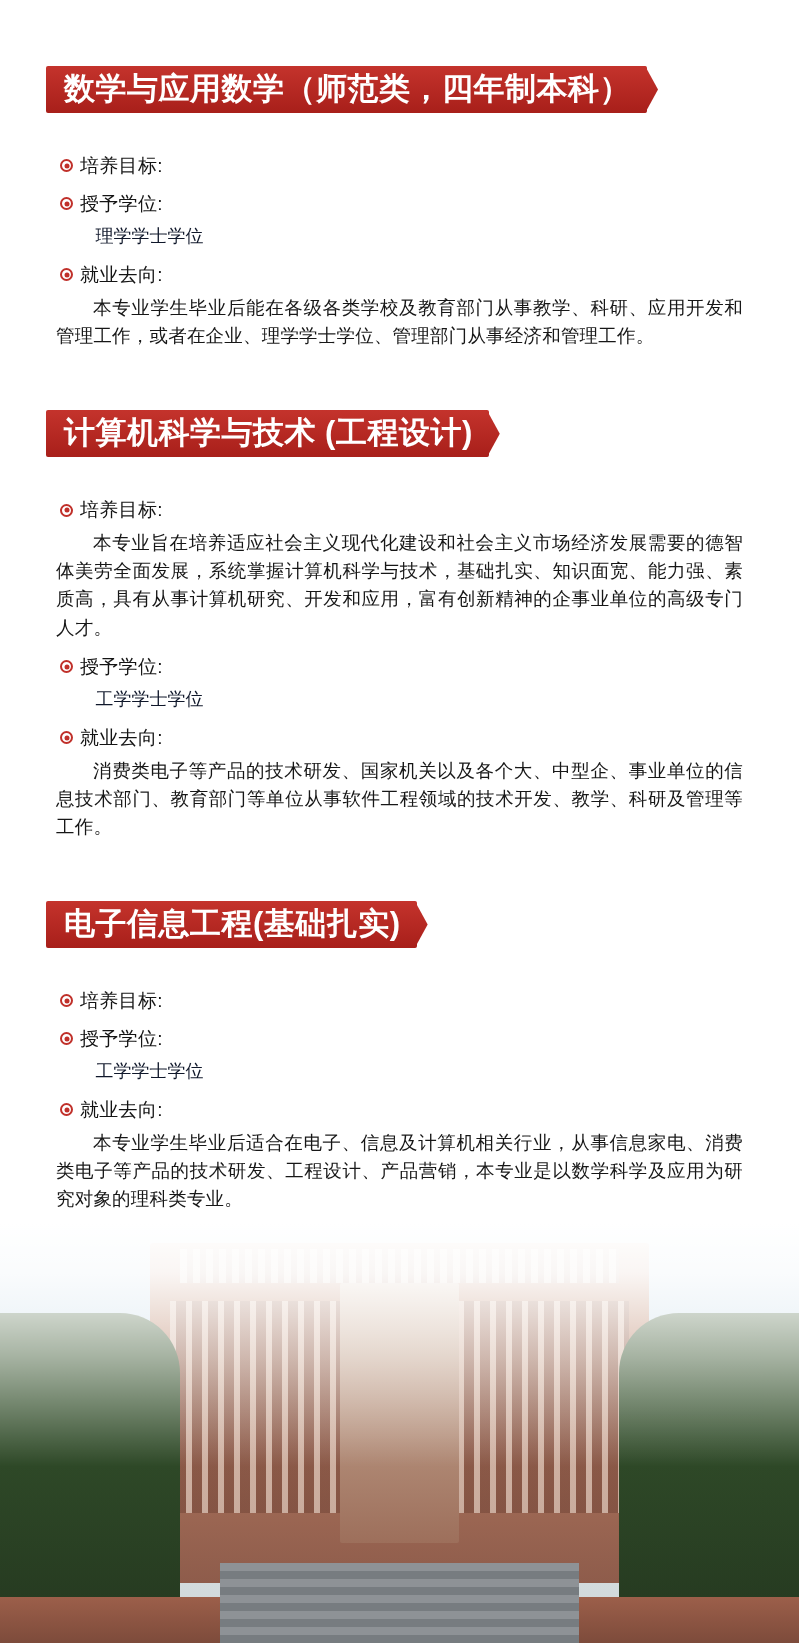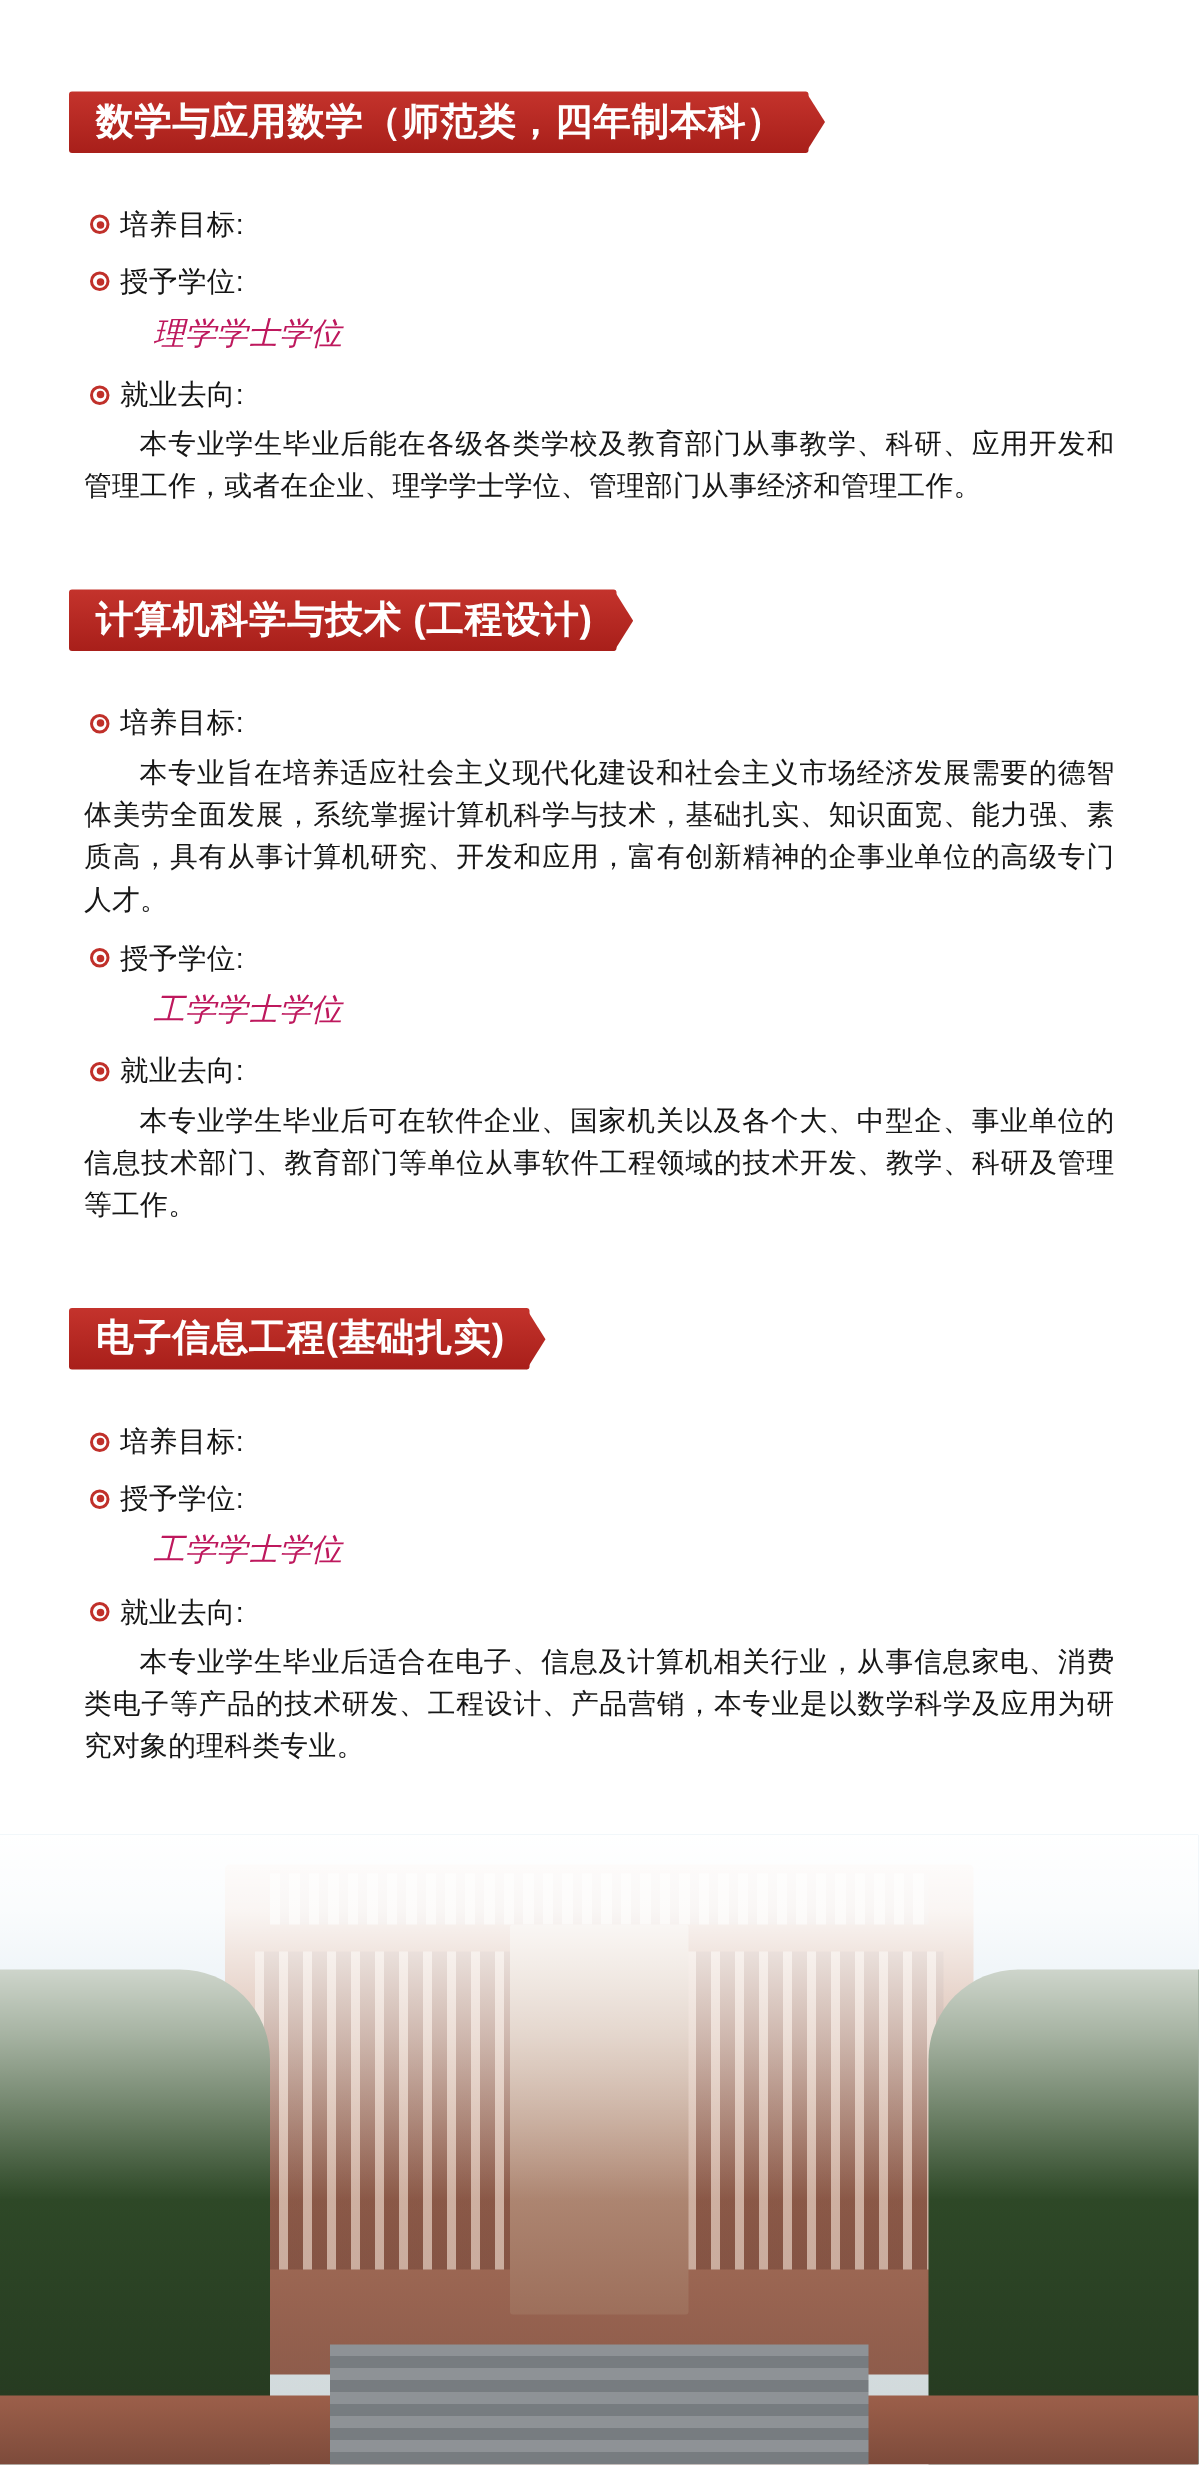--- a/index.html
+++ b/index.html
@@ -85,21 +85,21 @@
   .major-title-wrap {
     display: flex;
     align-items: center;
     margin-bottom: 14px;
   }
   .major-title {
     display: inline-block;
     position: relative;
     background: linear-gradient(to bottom, #c4332c 0%, #a81f1a 100%);
     color: #ffffff;
-    font-size: 25px;
+    font-size: 31px;
     font-weight: bold;
     letter-spacing: .5px;
     padding: 7px 16px 8px 18px;
     line-height: 1.05;
     border-radius: 2px;
     white-space: nowrap;
   }
   .major-title::after {
     content: "";
     position: absolute;
@@ -143,26 +143,25 @@
   .para {
     font-size: 18.5px;
     line-height: 1.52;
     color: #171717;
     text-align: justify;
     text-indent: 2em;
     margin: 0 0 2px 10px;
     letter-spacing: 0.2px;
   }
   .short {
-    font-size: 21px;
+    font-size: 18px;
     line-height: 1.5;
-    color: #be185d;
+    color: #0f172a;
     margin: 0 0 2px 10px;
     text-indent: 2.2em;
-    font-style: italic;
   }
 </style>
 </head>
 <body>
 
 <div class="bg-photo">
   <div class="bg-sky"></div>
   <div class="bg-building">
     <div class="bg-cols"></div>
     <div class="bg-center"></div>
@@ -224,21 +223,21 @@
         <span class="section-label">授予学位:</span>
       </div>
       <p class="short">工学学士学位</p>
     </div>
 
     <div class="section">
       <div class="section-head">
         <span class="bullet-ring"></span>
         <span class="section-label">就业去向:</span>
       </div>
-      <p class="para">本专业学生毕业后可在软件企业、国家机关以及各个大、中型企、事业单位的信息技术部门、教育部门等单位从事软件工程领域的技术开发、教学、科研及管理等工作。</p>
+      <p class="para">消费类电子等产品的技术研发、国家机关以及各个大、中型企、事业单位的信息技术部门、教育部门等单位从事软件工程领域的技术开发、教学、科研及管理等工作。</p>
     </div>
   </section>
 
   <section class="major">
     <div class="major-title-wrap">
       <h2 class="major-title">电子信息工程(基础扎实)</h2>
     </div>
 
     <div class="section">
       <div class="section-head">

